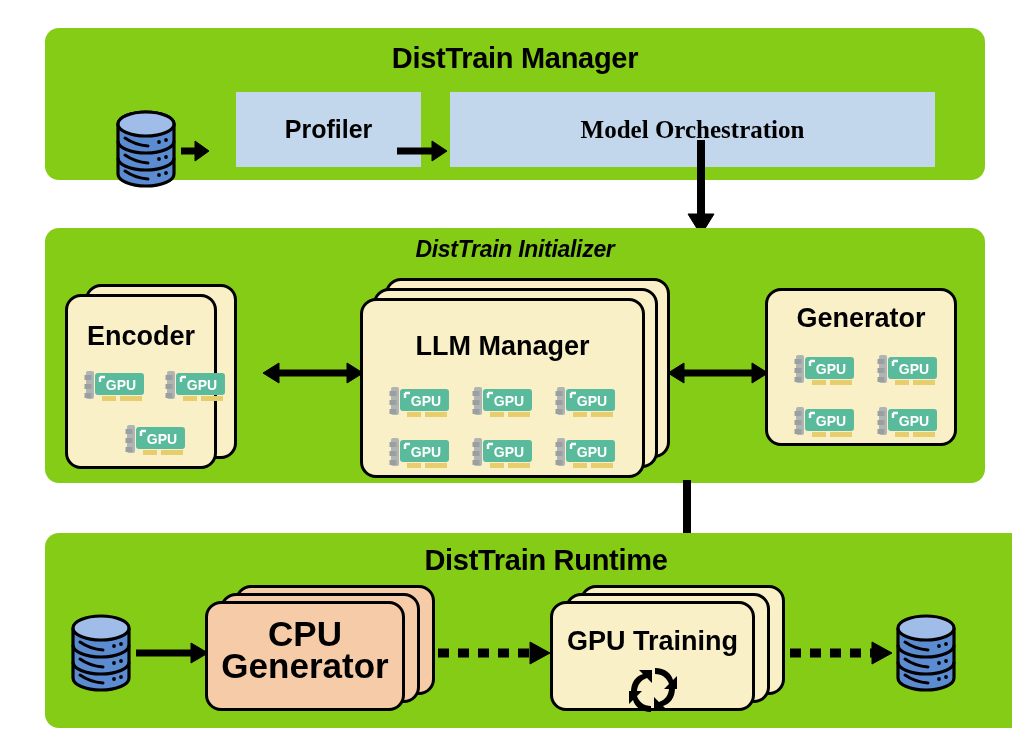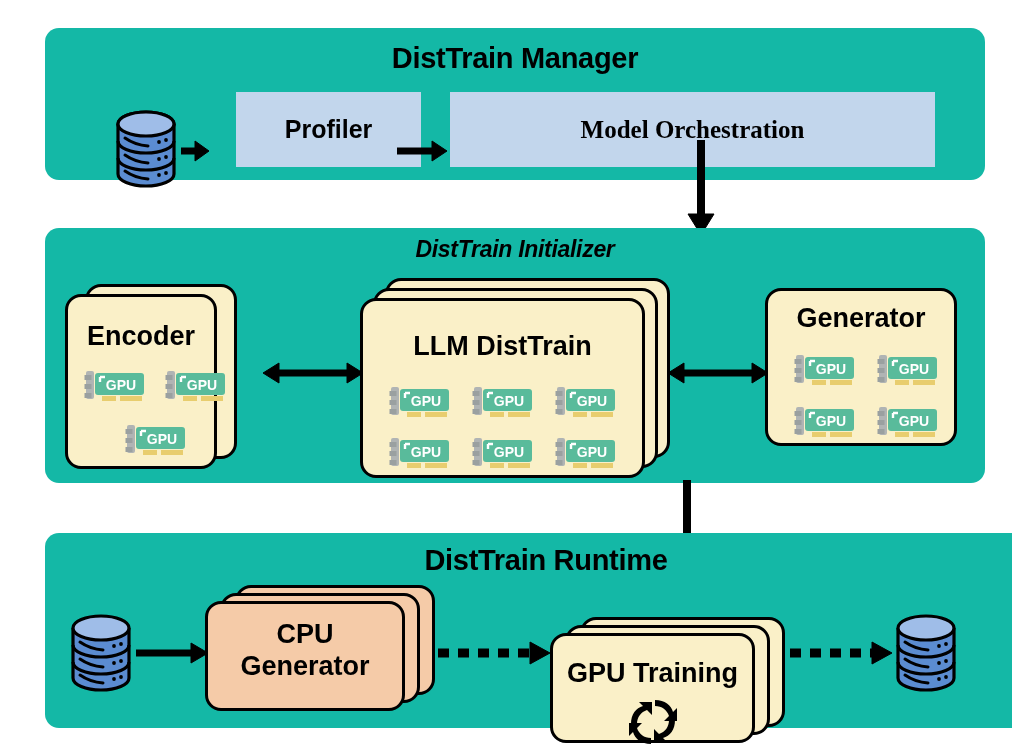--- a/index.html
+++ b/index.html
@@ -16,21 +16,21 @@
   #stage {
     position: relative;
     width: 1012px;
     height: 750px;
     background: #ffffff;
   }
 
   
   .section {
     position: absolute;
-    background: #14b8a6;
+    background: #84cc16;
     border-radius: 14px;
   }
   .section-title {
     position: absolute;
     left: 0;
     width: 100%;
     text-align: center;
     font-weight: bold;
     color: #000000;
     letter-spacing: -0.3px;
@@ -107,24 +107,24 @@
   #mod-generator .sheet { width: 192px; height: 158px; }
   #mod-generator .front { left: 0px; top: 0px; }
   #mod-generator .card-title { top: 12px; font-size: 27px; }
 
   
   #mod-cpu { left: 205px; top: 585px; width: 230px; height: 130px; }
   #mod-cpu .sheet { width: 200px; height: 110px; background: #f5cba8; }
   #mod-cpu .s1 { left: 30px; top: 0px; }
   #mod-cpu .s2 { left: 15px; top: 8px; }
   #mod-cpu .front { left: 0px; top: 16px; }
-  #mod-cpu .card-title { top: 14px; font-size: 27px; line-height: 32px; }
-
-  
-  #mod-gputrain { left: 550px; top: 585px; width: 235px; height: 130px; margin-top: 32px; }
+  #mod-cpu .card-title { top: 14px; font-size: 35px; line-height: 32px; }
+
+  
+  #mod-gputrain { left: 550px; top: 585px; width: 235px; height: 130px; }
   #mod-gputrain .sheet { width: 205px; height: 110px; }
   #mod-gputrain .s1 { left: 30px; top: 0px; }
   #mod-gputrain .s2 { left: 15px; top: 8px; }
   #mod-gputrain .front { left: 0px; top: 16px; }
   #mod-gputrain .card-title { top: 22px; font-size: 27px; }
 
   
   .gpu-grid { position: absolute; }
   .gpu { position: absolute; width: 62px; height: 36px; }
   .gpu svg { display: block; width: 62px; height: 36px; }
@@ -291,21 +291,21 @@
       <polygon points="16,3 0,13 16,23"></polygon>
       <polygon points="84,3 100,13 84,23"></polygon>
     </g>
       </svg>
   </div>
 
   <div class="stack" id="mod-llm">
     <div class="sheet s1"></div>
     <div class="sheet s2"></div>
     <div class="sheet front">
-      <div class="card-title">LLM DistTrain</div>
+      <div class="card-title">LLM Manager</div>
       <div class="gpu-grid">
         <div class="gpu g0">
           <svg viewBox="0 0 62 36">
             <rect x="2" y="2" width="8" height="28" rx="2" fill="#b0b4b4"></rect>
             <rect x="0.5" y="6" width="7" height="5" fill="#9aa0a0"></rect>
               <rect x="0.5" y="15" width="7" height="5" fill="#9aa0a0"></rect>
               <rect x="0.5" y="24" width="7" height="5" fill="#9aa0a0"></rect>
             <rect x="11" y="4" width="49" height="22" rx="3" fill="#59bb9b"></rect>
             <rect x="18" y="27" width="14" height="5" fill="#e8cd6e"></rect>
               <rect x="36" y="27" width="22" height="5" fill="#e8cd6e"></rect>

